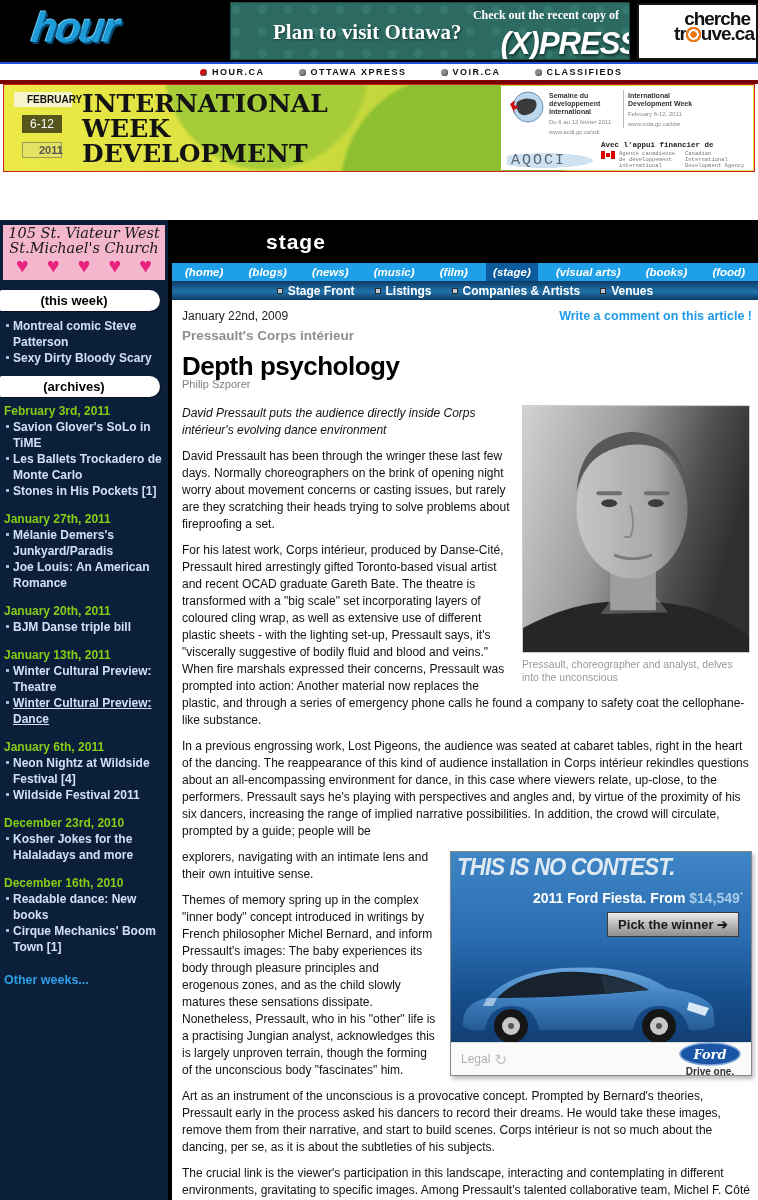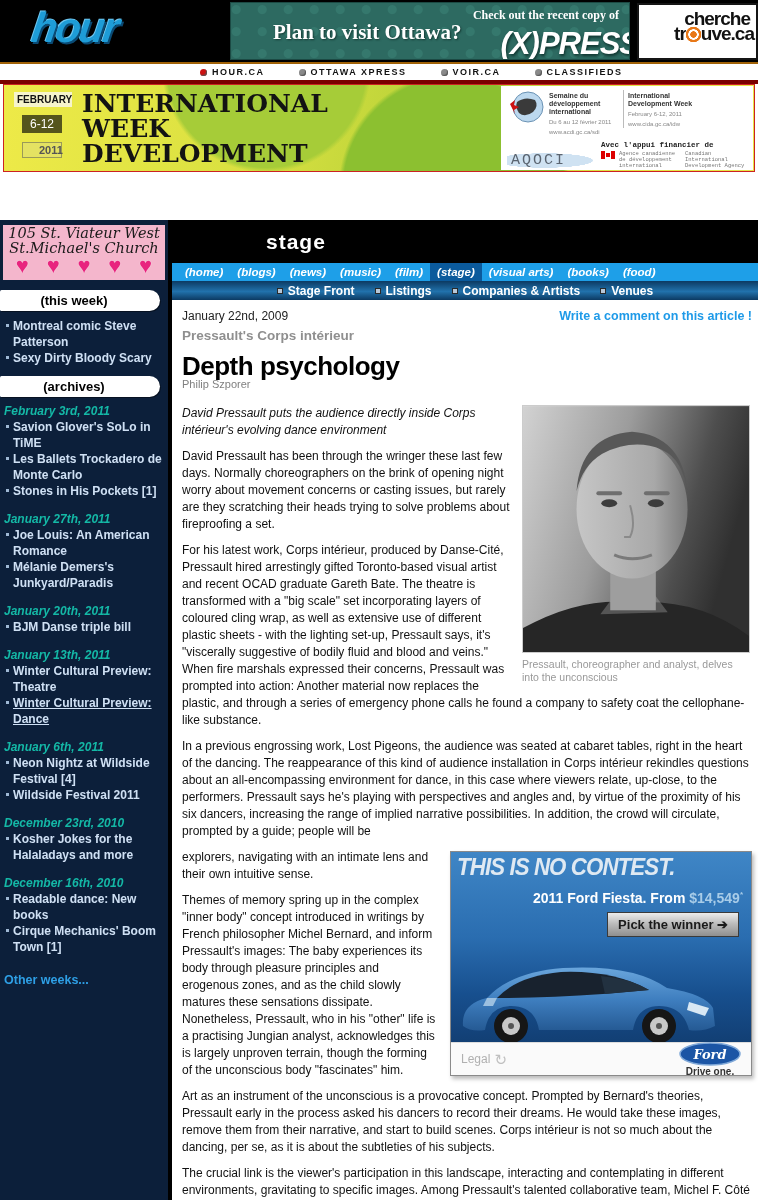--- a/index.html
+++ b/index.html
@@ -25,36 +25,36 @@
              border:2px solid #151515; padding-top:6px; }
   .cherche .c1 { text-align:right; padding-right:6px; font-weight:bold; font-size:19px;
                  letter-spacing:-1px; color:#111; line-height:16px; }
   .cherche .c2 { display:flex; justify-content:flex-end; align-items:center; font-weight:bold;
                  font-size:19px; letter-spacing:-1px; color:#111; line-height:18px; margin-top:-2px; padding-right:2px; }
   .target-icon { display:inline-block; width:17px; height:17px; border-radius:50%; margin:0 -1px;
       background:radial-gradient(circle, #e87818 0 3px, #fff 3.5px 5px, #e87818 5.5px 7.5px, #fff 8px); }
 
   
   .site-nav { height:18px; background:#fff; display:flex; align-items:center; gap:34px;
-              padding-left:200px; border-top:2px solid #a16207; }
+              padding-left:200px; border-top:2px solid #1d4ed8; }
   .site-nav-item { display:flex; align-items:center; gap:5px; cursor:pointer; }
   .site-nav-item .dot { width:7px; height:7px; border-radius:50%; background:#8a8a8a;
                         box-shadow:inset -1px -1px 1px #555; }
   .site-nav-item .dot.red { background:#cc1111; }
   .site-nav-item .lbl { font-size:9px; font-weight:bold; letter-spacing:1.5px; color:#111; }
   .red-rule { height:4px; background:#7a0000; }
 
   
   .idw { position:relative; height:88px; margin:0 3px; border:1px solid #cc2222; overflow:hidden;
     background:radial-gradient(circle at 60% 120%, #8cc030 0 24%, transparent 25%),
                radial-gradient(circle at 35% -20%, #a6cc38 0 20%, transparent 21%),
                linear-gradient(100deg, #eeea48, #d8e040 35%, #b4d038 60%, #e6e648 85%);
   }
   .idw-datecol { position:absolute; left:10px; top:7px; width:58px; text-align:center; }
-  .idw-month { background:#f6f4cc; color:#111; font-weight:bold; font-size:10px; padding:2px 3px; }
+  .idw-month { background:#f6f4cc; color:#111; font-weight:bold; font-size:10px; padding:2px 13px; }
   .idw-days  { background:#55551c; color:#fff; font-weight:normal; font-size:12px; padding:2px 0; margin:8px 0 0 8px; width:40px; }
   .idw-year  { background:#e4e262; color:#555; font-weight:bold; font-size:11px; border:1px solid #9a9a58;
                padding:1px 16px; margin:9px 0 0 8px; width:40px; }
   .idw-title { position:absolute; left:78px; top:6px; font-family:"DejaVu Serif", serif; font-weight:bold;
                font-size:25px; line-height:25px; color:#131313; letter-spacing:0px; }
   .idw-right { position:absolute; right:1px; top:1px; bottom:1px; width:252px; background:#fff; padding:4px 6px; }
   .idw-toprow { display:flex; align-items:flex-start; }
   .globe-icon { width:38px; height:34px; flex:0 0 38px; }
   .idw-lang { font-size:7px; font-weight:bold; color:#333; line-height:8px; padding:2px 4px 0 4px; width:78px; }
   .idw-lang .tiny { font-weight:normal; font-size:6px; color:#888; margin-top:2px; }
@@ -83,36 +83,36 @@
   .heart { font-size:22px; line-height:22px; color:#e8247e; text-shadow:0 0 1px #fff; }
   .side-tab { background:#fff; width:160px; border-radius:2px 14px 14px 2px; text-align:center;
               font-weight:bold; font-size:13px; color:#000; padding:3px 12px 3px 0; margin:10px 0 7px 0;
               box-shadow:1px 1px 0 #00000066; }
   .side-list { padding:0 4px 0 4px; }
   .side-item { position:relative; font-weight:bold; font-size:12px; line-height:16px; color:#cfe0f4;
                padding-left:9px; cursor:pointer; }
   .side-item:before { content:""; position:absolute; left:2px; top:6px; width:3px; height:3px; background:#9fb8d4; }
   .side-item.current { text-decoration:underline; }
   .arch-group { margin-bottom:13px; }
-  .arch-date { font-weight:bold; font-size:12px; color:#14b8a6; margin-bottom:1px;font-style:italic; }
+  .arch-date { font-weight:bold; font-size:12px; color:#84cc16; margin-bottom:1px; }
   .other-weeks { font-weight:bold; font-size:12.5px; color:#2e9fe5; margin:18px 0 0 4px; cursor:pointer; }
 
   
   .main { flex:1; display:flex; flex-direction:column; background:#fff; }
   .stage-banner { position:relative; height:43px; background:#000; overflow:hidden; }
   .stage-photo { position:absolute; left:0; top:0; width:348px; height:43px;
     background:
       radial-gradient(circle at 296px 20px, #0c0f14 0 7px, #4a80b8 8px 13px, #9cc4e8 14px 16px, #1c4878 17px 26px, transparent 27px),
       radial-gradient(circle at 120px 30px, #2a68a8 0 10px, transparent 24px),
       linear-gradient(90deg, #091graf 0, #0a1c38 0%, #11497e 55%, #0b2c52 80%, #000 100%);
   }
   .stage-title { position:absolute; left:94px; top:10px; font-weight:bold; font-size:21px; color:#fff;
                  letter-spacing:1px; text-shadow:1px 1px 2px #000; }
   .section-nav { height:18px; background:#1e9fe8; display:flex; align-items:stretch;
-                 justify-content:flex-start; padding:0 6px; }
+                 justify-content:space-between; padding:0 6px; }
   .mnav { font-style:italic; font-weight:bold; font-size:11.5px; color:#fff; display:flex;
           align-items:center; padding:0 7px; cursor:pointer; }
   .mnav.active { background:#0b5a9c; }
   .sub-nav { height:19px; background:linear-gradient(#0c3a62, #2172ac 55%, #0c3a62);
              display:flex; align-items:center; justify-content:center; gap:20px; }
   .snav { display:flex; align-items:center; gap:5px; font-weight:bold; font-size:12px; color:#fff; cursor:pointer; }
   .snav .sq { width:6px; height:6px; background:#b8c8d8; border:1px solid #2a2a2a; }
 
   
   .article { flex:1; padding:8px 6px 0 10px; font-size:12px; line-height:17px; color:#111; overflow:hidden; }
@@ -260,22 +260,22 @@
       <div class="side-tab">(archives)</div>
       <div class="side-list">
           <div class="arch-group">
             <div class="arch-date">February 3rd, 2011</div>
             <div class="side-item">Savion Glover's SoLo in TiME</div>
             <div class="side-item">Les Ballets Trockadero de Monte Carlo</div>
             <div class="side-item">Stones in His Pockets [1]</div>
           </div>
           <div class="arch-group">
             <div class="arch-date">January 27th, 2011</div>
+            <div class="side-item">Mélanie Demers's Junkyard/Paradis</div>
             <div class="side-item">Joe Louis: An American Romance</div>
-            <div class="side-item">Mélanie Demers's Junkyard/Paradis</div>
           </div>
           <div class="arch-group">
             <div class="arch-date">January 20th, 2011</div>
             <div class="side-item">BJM Danse triple bill</div>
           </div>
           <div class="arch-group">
             <div class="arch-date">January 13th, 2011</div>
             <div class="side-item">Winter Cultural Preview: Theatre</div>
             <div class="side-item current">Winter Cultural Preview: Dance</div>
           </div>

